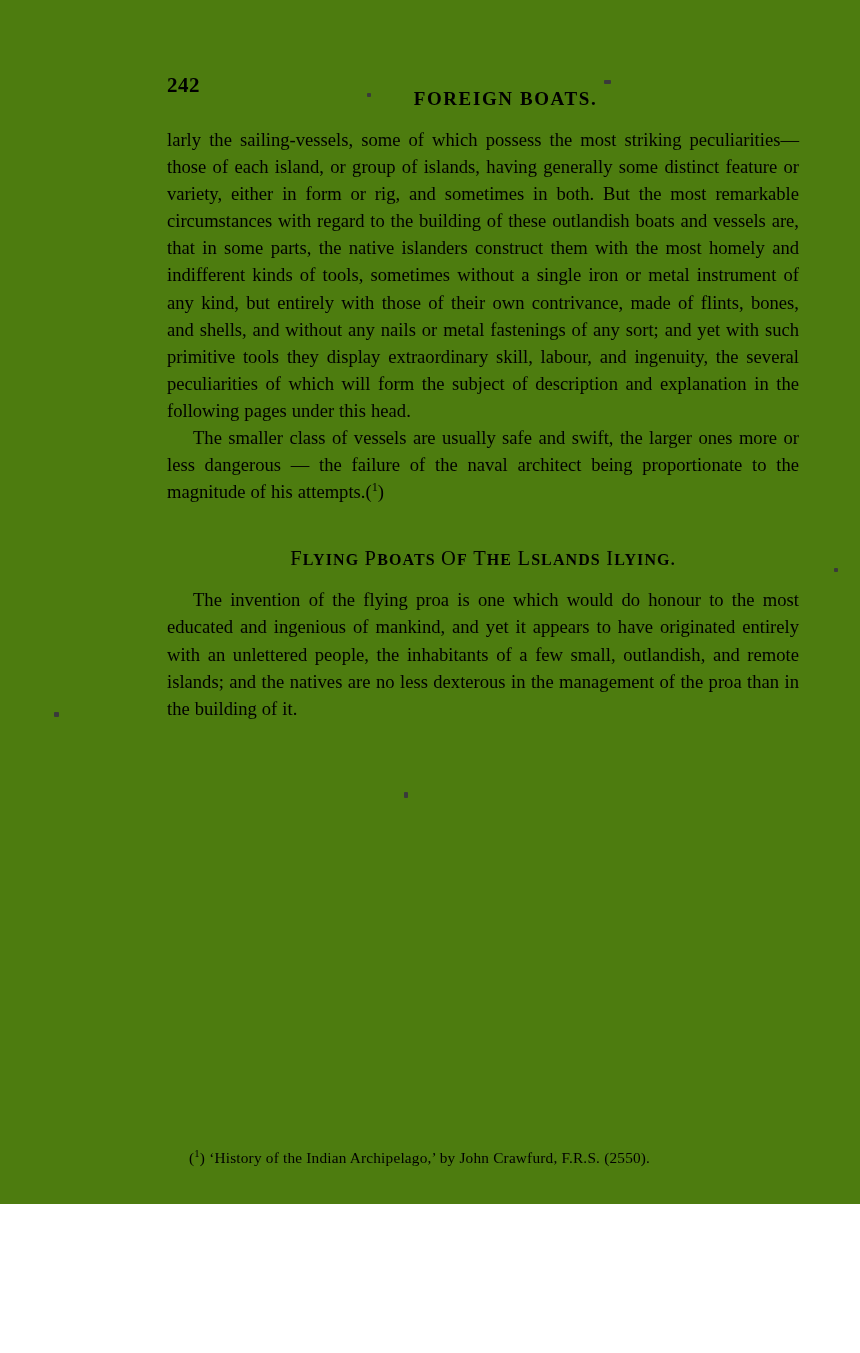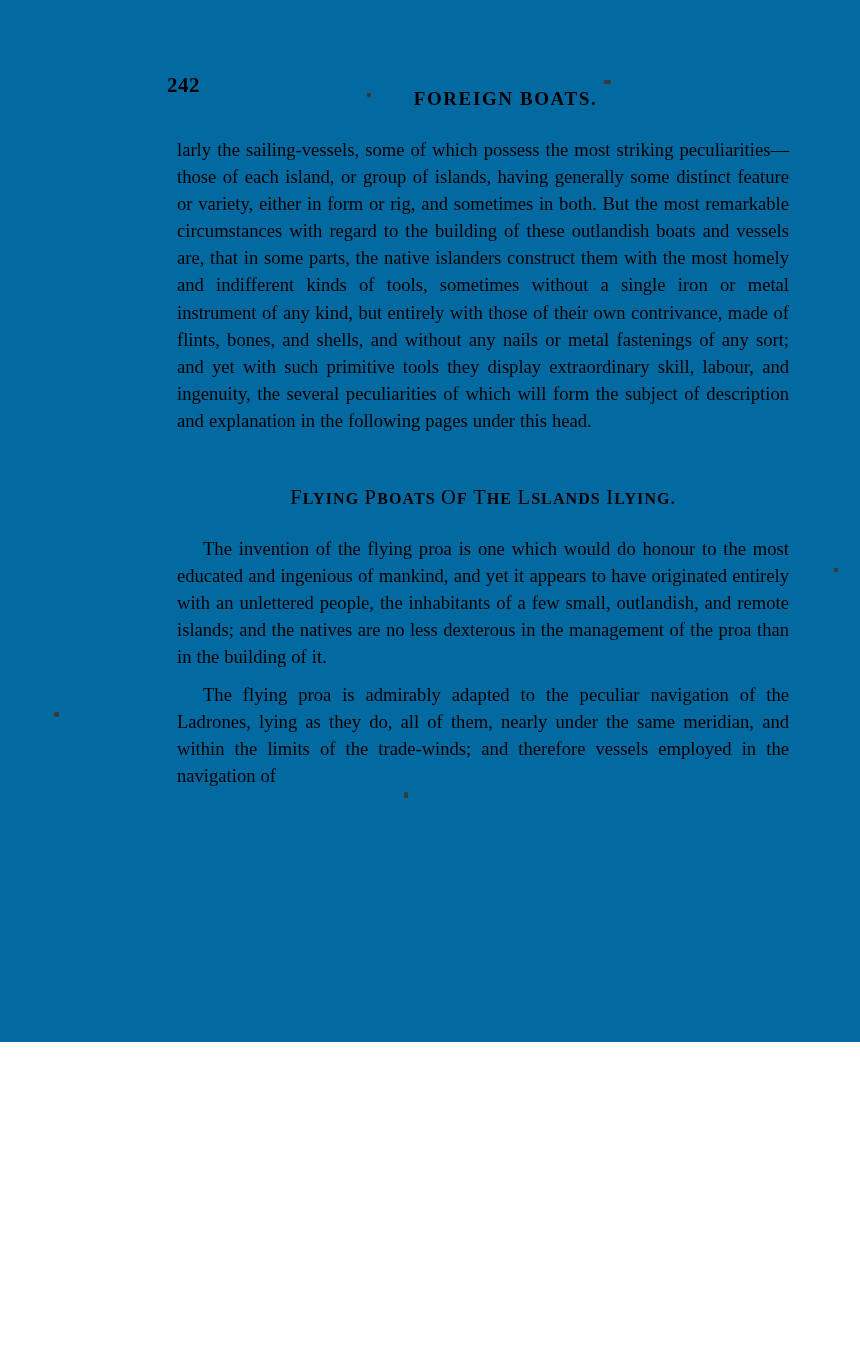--- a/index.html
+++ b/index.html
@@ -8,23 +8,23 @@
     padding: 0;
     background: #ffffff;
   }
   body {
     font-family: "Liberation Serif", "DejaVu Serif", serif;
     color: #000000;
   }
   .page {
     position: relative;
     width: 860px;
-    height: 1042px;
+    height: 1204px;
     margin: 0 auto;
-    background: #0369a1;
+    background: #4d7c0f;
     overflow: hidden;
   }
 
   
   .running-head {
     position: absolute;
     left: 167px;
     top: 70px;
     width: 631px;
     height: 30px;
@@ -53,21 +53,21 @@
   }
 
   
   .textblock {
     position: absolute;
     left: 167px;
     top: 126px;
     width: 632px;
   }
   p.para {
-    margin: 10px;
+    margin: 0;
     font-size: 18.6px;
     line-height: 27.1px;
     text-align: justify;
     text-align-last: left;
     text-indent: 26px;
     word-spacing: 0.4px;
     -webkit-hyphens: none;
     hyphens: none;
   }
   p.para.noindent {
@@ -167,34 +167,34 @@
   <div class="speck sq" style="left:834px; top:568px; width:4px; height:4px;"></div>
   <div class="speck sq" style="left:54px; top:712px; width:5px; height:5px;"></div>
   <div class="speck sq" style="left:404px; top:792px; width:4px; height:6px;"></div>
   <div class="speck sq" style="left:747px; top:1218px; width:4px; height:4px;"></div>
   <div class="speck sq" style="left:351px; top:1205px; width:3px; height:3px;"></div>
 
   <div class="textblock">
 
     <p class="para noindent">larly the sailing-vessels, some of which possess the most striking peculiarities—those of each island, or group of islands, having generally some distinct feature or variety, either in form or rig, and sometimes in both.  But the most remarkable circumstances with regard to the building of these outlandish boats and vessels are, that in some parts, the native islanders construct them with the most homely and indifferent kinds of tools, sometimes without a single iron or metal instrument of any kind, but entirely with those of their own contrivance, made of flints, bones, and shells, and without any nails or metal fastenings of any sort; and yet with such primitive tools they display extraordinary skill, labour, and ingenuity, the several peculiarities of which will form the subject of description and explanation in the following pages under this head.</p>
 
+    <p class="para"><span>The smaller class of vessels are usually safe and swift, the larger ones more or less dangerous — the failure of the naval architect being proportionate to the magnitude of his attempts.</span><span>(<sup class="fn">1</sup>)</span></p>
 
     <div class="gap-before-heading"></div>
 
     <h2 class="section-heading"><span><span class="sc-first">F</span><span class="sc">LYING</span></span>
       <span><span class="sc-first">P</span><span class="sc">BOATS</span></span>
       <span><span class="sc-first">O</span><span class="sc">F</span></span>
       <span><span class="sc-first">T</span><span class="sc">HE</span></span>
       <span><span class="sc-first">L</span><span class="sc">SLANDS</span></span>
       <span><span class="sc-first">I</span><span class="sc">LYING.</span></span></h2>
 
     <div class="gap-after-heading"></div>
 
 
     <p class="para">The invention of the flying proa is one which would do honour to the most educated and ingenious of mankind, and yet it appears to have originated entirely with an unlettered people, the inhabitants of a few small, outlandish, and remote islands; and the natives are no less dexterous in the management of the proa than in the building of it.</p>
 
-    <p class="para lastfull">The flying proa is admirably adapted to the peculiar navigation of the Ladrones, lying as they do, all of them, nearly under the same meridian, and within the limits of the trade-winds; and therefore vessels employed in the navigation of</p>
   </div>
 
   <div class="footnote"><span>(<sup class="fn">1</sup>)</span><span> ‘History of the Indian Archipelago,’ by John Crawfurd, F.R.S. (2550).</span></div>
 
 
 </div>
 
 </body></html>

